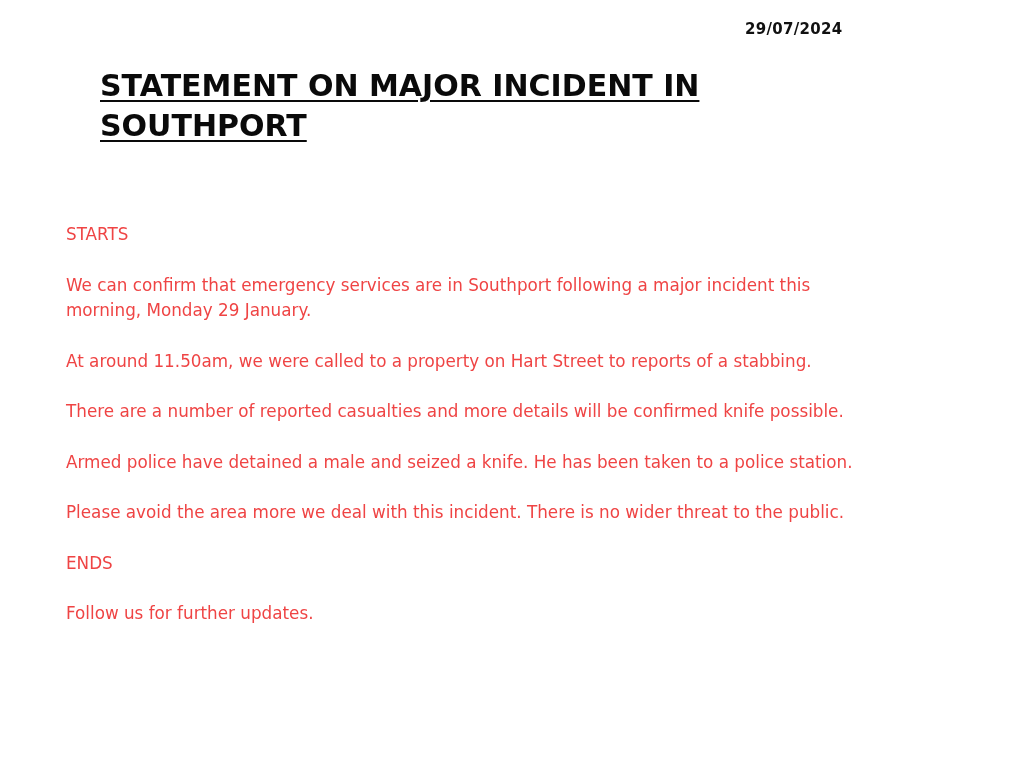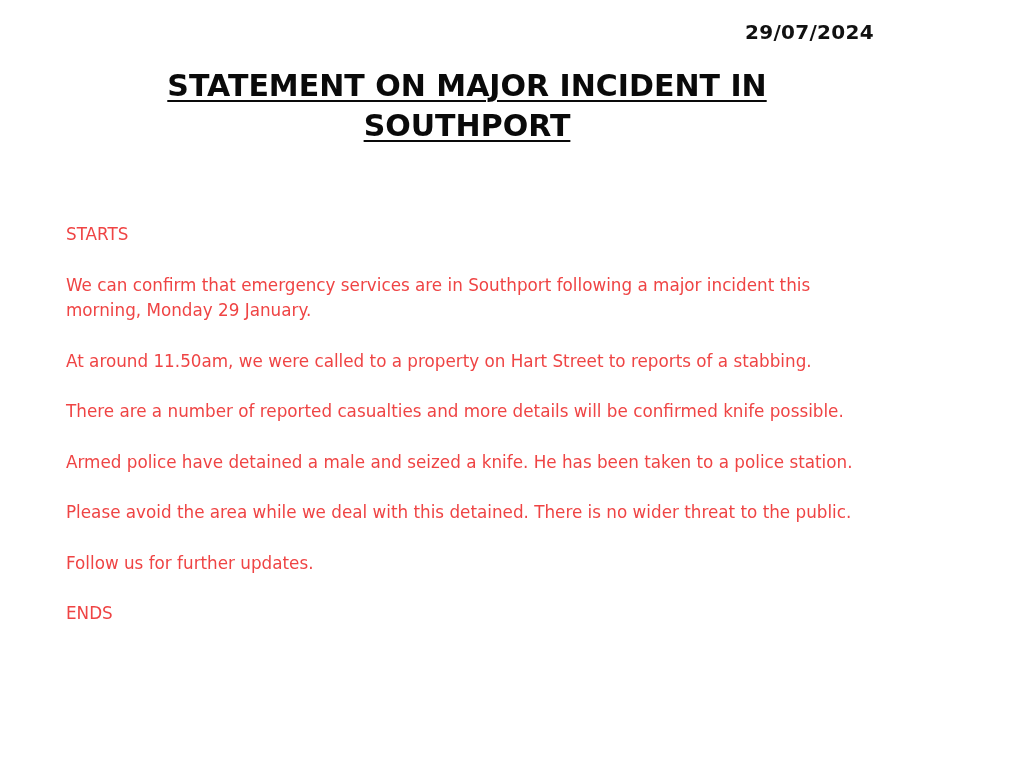--- a/index.html
+++ b/index.html
@@ -2,25 +2,25 @@
 <html><head>
 <meta charset="utf-8">
 <style>
   html, body { margin: 0; padding: 0; background: #ffffff; }
   body {
     width: 1024px; height: 778px; position: relative; overflow: hidden;
     font-family: "DejaVu Sans", sans-serif; color: #1a1a1a;
   }
   .date {
     position: absolute; left: 745px; top: 20px;
-    font-weight: bold; font-size: 20px; letter-spacing: 0.3px; color: #111;
+    font-weight: bold; font-size: 15px; letter-spacing: 0.3px; color: #111;
   }
   .title {
     position: absolute; left: 100px; width: 734px; top: 66px;
-    text-align: center; font-weight: bold; font-size: 30px; line-height: 40px;
+    text-align: left; font-weight: bold; font-size: 30px; line-height: 40px;
     color: #0a0a0a; text-decoration: underline; text-decoration-thickness: 2px;
     text-underline-offset: 4px;
   }
   .body {
     position: absolute; left: 66px; top: 222px; width: 800px;
     font-size: 16.8px; line-height: 25.5px; color: #ef4444;
   }
   .body p { margin: 0 0 25px 0; }
   .u { text-decoration-color: #888; text-underline-offset: 2px; }
 </style>
@@ -29,16 +29,16 @@
 
 <div class="date">29/07/2024</div>
 <div class="title">STATEMENT ON MAJOR INCIDENT IN SOUTHPORT</div>
 
 <div class="body">
   <p>STARTS</p>
   <p>We can confirm that emergency services are in Southport following a major incident this morning, Monday 29 January.</p>
   <p><span class="u">At around 11.50am</span><span>, we were called to a property on Hart Street to reports of a stabbing.</span></p>
   <p>There are a number of reported casualties and more details will be confirmed knife possible.</p>
   <p>Armed police have detained a male and seized a knife. He has been taken to a police station.</p>
-  <p>Please avoid the area while we deal with this detained. There is no wider threat to the public.</p>
+  <p>Please avoid the area more we deal with this incident. There is no wider threat to the public.</p>
+  <p>ENDS</p>
   <p>Follow us for further updates.</p>
-  <p>ENDS</p>
 </div>
 
 </body></html>

